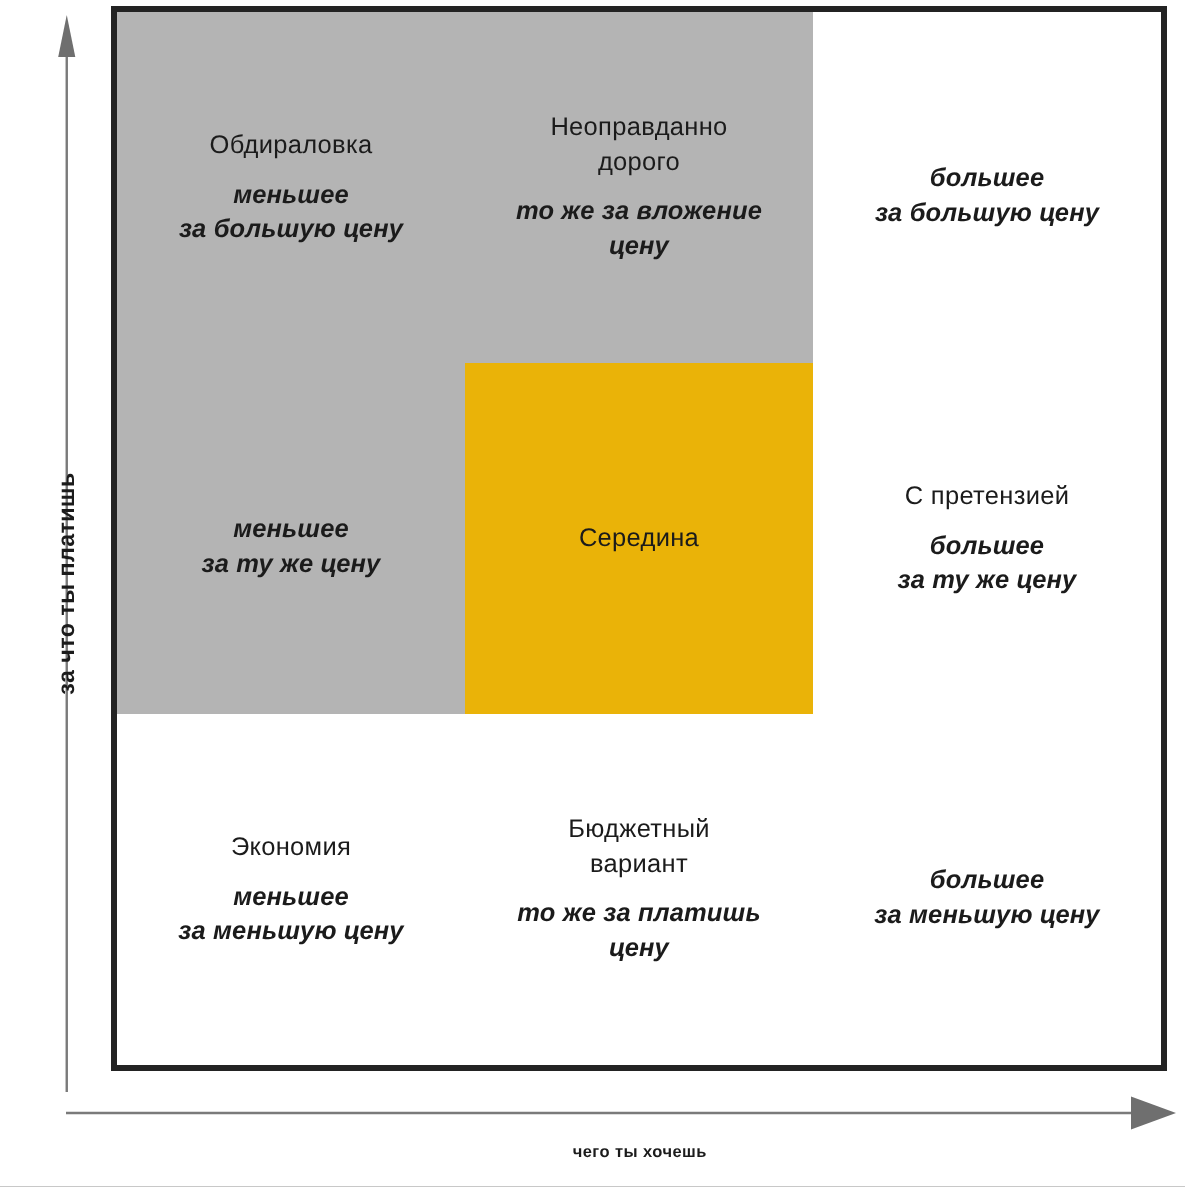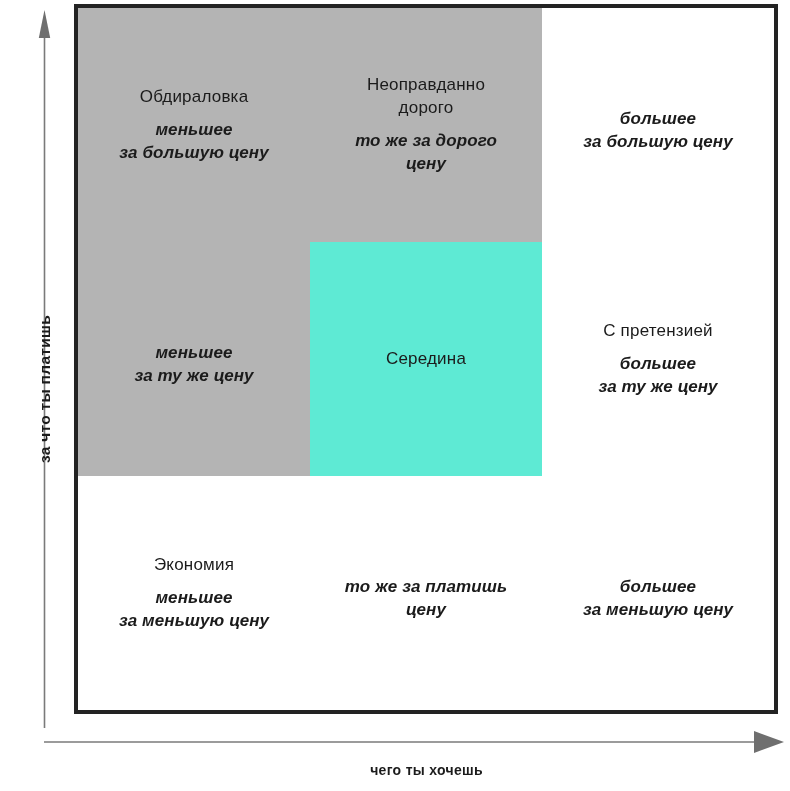--- a/index.html
+++ b/index.html
@@ -44,21 +44,21 @@
     transform: rotate(-90deg);
     transform-origin: center center;
     white-space: nowrap;
   }
   #x-axis-label {
     position: absolute;
     left: 74px;
     top: 762px;
     width: 705px;
     text-align: center;
-    font-size: 14px;
+    font-size: 11px;
     font-weight: bold;
     letter-spacing: 0.3px;
     white-space: nowrap;
   }
 
   
   #matrix {
     position: absolute;
     left: 74px;
     top: 4px;
@@ -78,21 +78,21 @@
     display: flex;
     flex-direction: column;
     align-items: center;
     justify-content: center;
     text-align: center;
     padding: 6px 14px;
     box-sizing: border-box;
     background: #ffffff;
   }
   .cell.shade-dark  { background: #b4b4b4; }
-  .cell.shade-light { background: #5eead4; }
+  .cell.shade-light { background: #eab308; }
   .cell.shade-none  { background: #ffffff; }
 
   .cell-title {
     font-size: 17px;
     line-height: 1.32;
     letter-spacing: 0.2px;
     white-space: pre-line;
   }
   .cell-subtitle {
     font-size: 17px;
@@ -123,21 +123,21 @@
 
 <div id="matrix">
   <div class="cell shade-dark">
     <div class="cell-title">Обдираловка</div>
     <div class="cell-subtitle">меньшее
 за большую цену</div>
   </div>
   <div class="cell shade-dark">
     <div class="cell-title">Неоправданно
 дорого</div>
-    <div class="cell-subtitle">то же за дорого
+    <div class="cell-subtitle">то же за вложение
 цену</div>
   </div>
   <div class="cell shade-none">
     <div class="cell-subtitle">большее
 за большую цену</div>
   </div>
 
   <div class="cell shade-dark">
     <div class="cell-subtitle">меньшее
 за ту же цену</div>
@@ -151,20 +151,22 @@
     <div class="cell-subtitle">большее
 за ту же цену</div>
   </div>
 
   <div class="cell shade-none">
     <div class="cell-title">Экономия</div>
     <div class="cell-subtitle">меньшее
 за меньшую цену</div>
   </div>
   <div class="cell shade-none">
+    <div class="cell-title">Бюджетный
+вариант</div>
     <div class="cell-subtitle">то же за платишь
 цену</div>
   </div>
   <div class="cell shade-none">
     <div class="cell-subtitle">большее
 за меньшую цену</div>
   </div>
 </div>
 
 </body></html>

